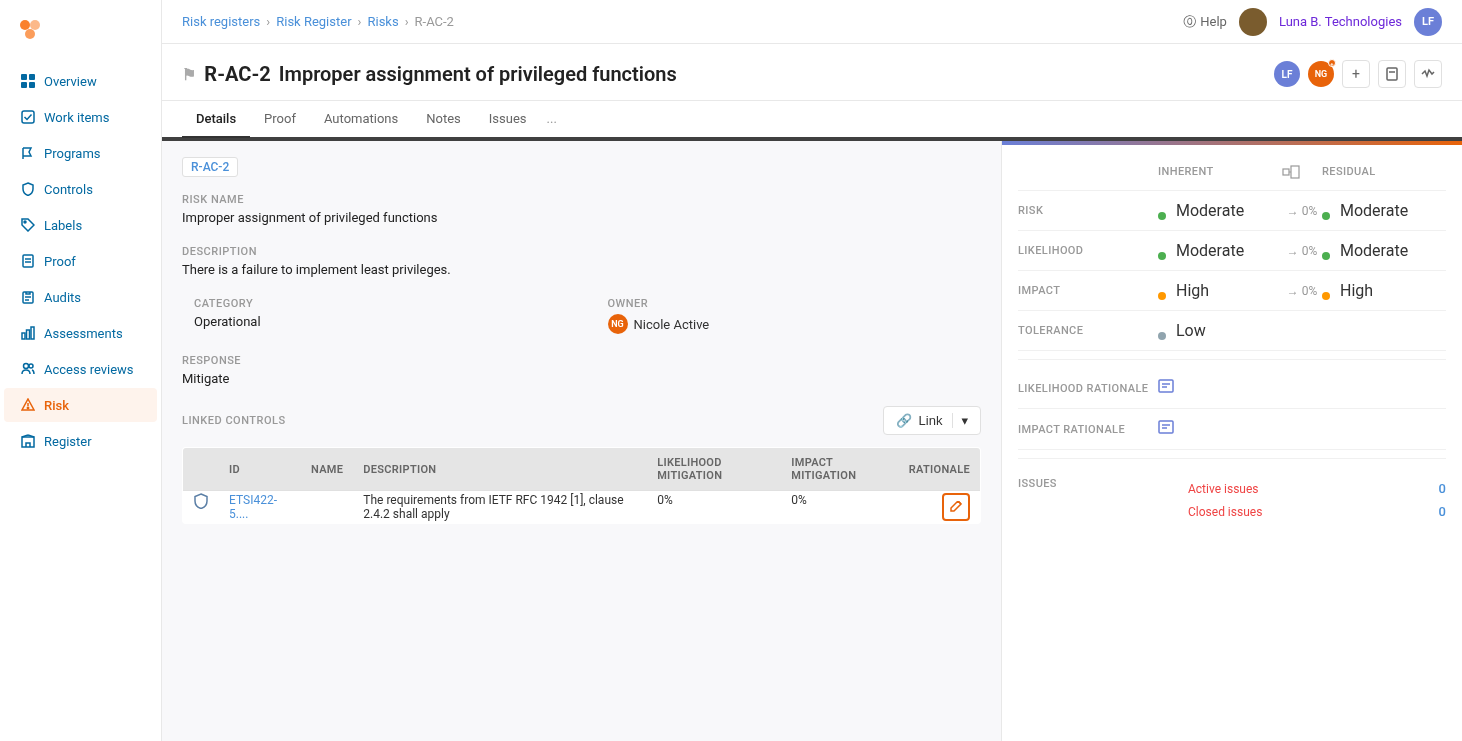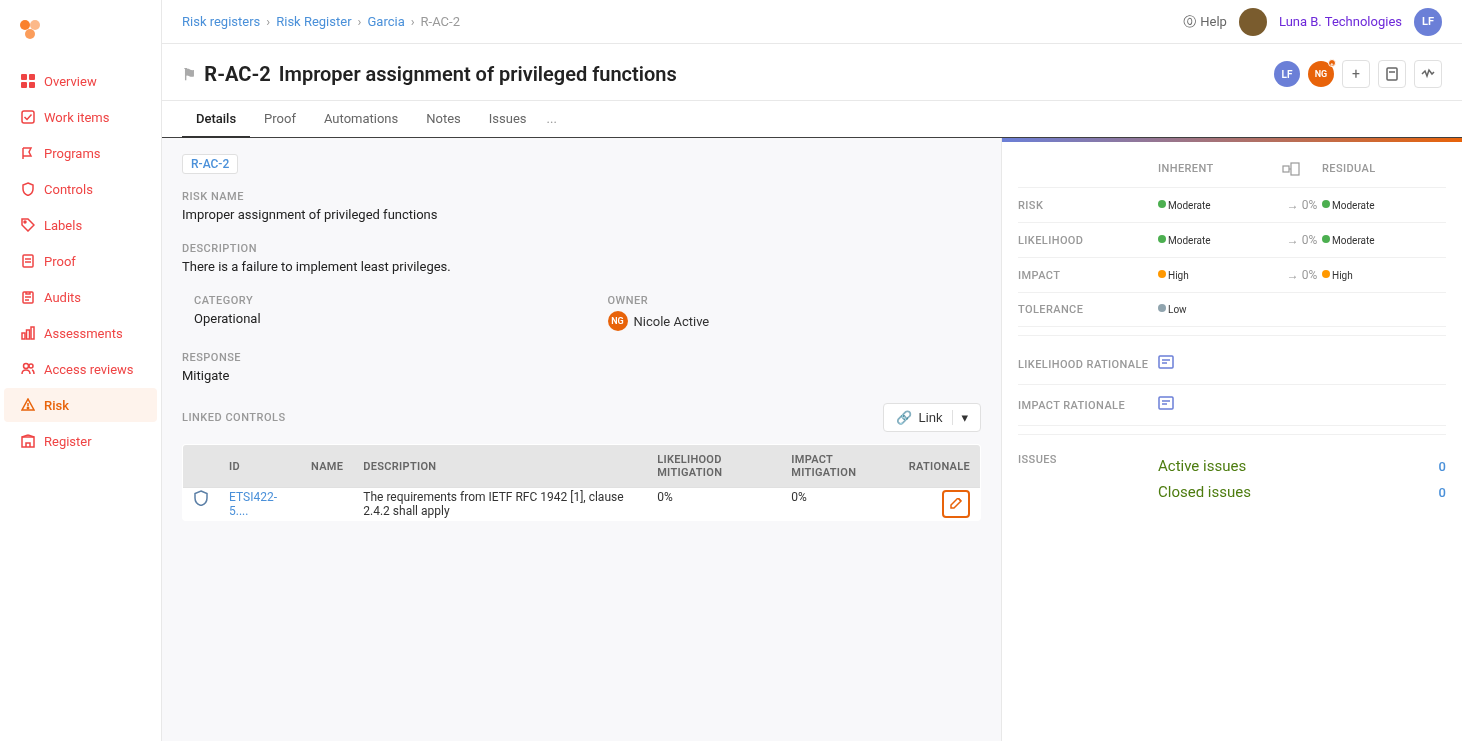--- a/index.html
+++ b/index.html
@@ -2,21 +2,21 @@
 <html><head>
   <meta charset="utf-8">
   <style>
     * { box-sizing: border-box; margin: 0; padding: 0; }
     body { font-family: -apple-system, BlinkMacSystemFont, 'Segoe UI', Roboto, sans-serif; font-size: 13px; color: #333; background: #fff; display: flex; height: 741px; overflow: hidden; }
 
     
     .sidebar { width: 162px; background: #fff; border-right: 1px solid #e8e8e8; display: flex; flex-direction: column; padding-top: 8px; flex-shrink: 0; }
     .sidebar-logo { padding: 8px 16px 16px; }
     .sidebar-logo svg { width: 28px; height: 28px; }
-    .sidebar-item { display: flex; align-items: center; gap: 8px; padding: 9px 16px; cursor: pointer; border-radius: 4px; margin: 1px 4px; color: #ef4444; font-size: 13px; }
+    .sidebar-item { display: flex; align-items: center; gap: 8px; padding: 9px 16px; cursor: pointer; border-radius: 4px; margin: 1px 4px; color: #0369a1; font-size: 13px; }
     .sidebar-item.active { background: #fef3ec; color: #e8630a; font-weight: 500; }
     .sidebar-item .icon { width: 16px; height: 16px; display: flex; align-items: center; justify-content: center; flex-shrink: 0; }
 
     
     .main { flex: 1; display: flex; flex-direction: column; overflow: hidden; }
 
     
     .topnav { height: 44px; border-bottom: 1px solid #e8e8e8; display: flex; align-items: center; justify-content: space-between; padding: 0 20px; flex-shrink: 0; }
     .breadcrumb { display: flex; align-items: center; gap: 6px; font-size: 13px; color: #666; }
     .breadcrumb a { color: #4a90d9; text-decoration: none; }
@@ -29,21 +29,21 @@
     .avatar-img { width: 28px; height: 28px; border-radius: 50%; background: #8b6914; display: flex; align-items: center; justify-content: center; font-size: 10px; color: #fff; }
 
     
     .page-header { padding: 16px 20px 0; display: flex; align-items: center; justify-content: space-between; border-bottom: 1px solid #e8e8e8; flex-shrink: 0; }
     .page-title { display: flex; align-items: center; gap: 8px; font-size: 20px; font-weight: 600; color: #222; padding-bottom: 12px; }
     .page-actions { display: flex; align-items: center; gap: 8px; padding-bottom: 12px; }
     .avatar-small { width: 26px; height: 26px; border-radius: 50%; display: flex; align-items: center; justify-content: center; font-size: 10px; font-weight: 600; color: #fff; }
     .action-btn { width: 28px; height: 28px; border: 1px solid #e0e0e0; border-radius: 4px; background: #fff; display: flex; align-items: center; justify-content: center; cursor: pointer; color: #666; font-size: 14px; }
 
     
-    .tabs { display: flex; align-items: center; gap: 0; border-bottom: 1px solid #404040; padding: 0 20px; flex-shrink: 0; }
+    .tabs { display: flex; align-items: center; gap: 0; border-bottom: 4px solid #404040; padding: 0 20px; flex-shrink: 0; }
     .tab { padding: 10px 14px; cursor: pointer; font-size: 13px; color: #666; border-bottom: 2px solid transparent; margin-bottom: -1px; }
     .tab.active { color: #222; border-bottom-color: #333; font-weight: 500; }
     .tab-more { color: #999; padding: 10px 6px; cursor: pointer; }
 
     
     .body-content { display: flex; flex: 1; overflow: hidden; }
     .left-panel { flex: 1; padding: 16px 20px; overflow-y: auto; background: #f8f8fa; border-right: 1px solid #e8e8e8; }
     .right-panel { width: 460px; background: #fff; overflow-y: auto; flex-shrink: 0; }
 
     
@@ -76,32 +76,32 @@
     .edit-box { width: 28px; height: 28px; border: 2px solid #e8630a; border-radius: 4px; display: flex; align-items: center; justify-content: center; cursor: pointer; color: #e8630a; }
 
     
     .risk-panel-inner { padding: 0; }
     .risk-panel-top { height: 4px; background: linear-gradient(to right, #6b7fd7, #e8630a); }
     .risk-table-wrap { padding: 12px 16px; }
     .risk-headers { display: grid; grid-template-columns: 140px 1fr 40px 1fr; font-size: 11px; color: #999; font-weight: 500; text-transform: uppercase; letter-spacing: 0.4px; padding: 8px 0; border-bottom: 1px solid #f0f0f0; }
     .risk-row { display: grid; grid-template-columns: 140px 1fr 40px 1fr; align-items: center; padding: 10px 0; border-bottom: 1px solid #f0f0f0; }
     .risk-row:last-child { border-bottom: none; }
     .risk-row-label { font-size: 11px; color: #999; font-weight: 500; text-transform: uppercase; letter-spacing: 0.4px; }
-    .risk-val { display: flex; align-items: flex-start; gap: 2px; font-size: 10px; }
+    .risk-val { display: flex; align-items: flex-end; gap: 10px; font-size: 16px; }
     .dot { width: 8px; height: 8px; border-radius: 50%; display: inline-block; }
     .dot-green { background: #4caf50; }
     .dot-orange { background: #ff9800; }
     .dot-blue { background: #90a4ae; }
     .arrow-pct { font-size: 12px; color: #999; text-align: center; }
     .risk-divider { height: 1px; background: #f0f0f0; margin: 8px 0; }
     .rationale-row { display: grid; grid-template-columns: 140px 1fr; align-items: center; padding: 10px 0; border-bottom: 1px solid #f0f0f0; }
     .rationale-row:last-child { border-bottom: none; }
     .edit-icon { color: #6b7fd7; cursor: pointer; font-size: 16px; }
     .issues-row { display: flex; align-items: center; justify-content: space-between; padding: 4px 0; }
-    .issues-link { color: #4d7c0f; font-size: 15px; text-decoration: none; }
+    .issues-link { color: #ef4444; font-size: 12px; text-decoration: none; margin-left: 30px; }
     .issues-count { color: #4a90d9; font-size: 13px; font-weight: 500; }
   </style>
 </head>
 <body>
 
 <div class="sidebar">
   <div class="sidebar-logo">
     <svg viewBox="0 0 28 28" fill="none">
       <circle cx="9" cy="9" r="5" fill="#f97316" opacity="0.9"></circle>
       <circle cx="19" cy="9" r="5" fill="#f97316" opacity="0.5"></circle>
@@ -231,21 +231,21 @@
 </div>
 
 <div class="main">
 
   <div class="topnav">
     <div class="breadcrumb">
       <a>Risk registers</a>
       <span>›</span>
       <a>Risk Register</a>
       <span>›</span>
-      <a>Garcia</a>
+      <a>Risks</a>
       <span>›</span>
       <span>R-AC-2</span>
     </div>
     <div class="topnav-right">
       <div class="help-btn">
         <span>⓪</span>
         <span>Help</span>
       </div>
       <div class="avatar-img" style="background:#7a5c2e;"></div>
       <div class="user-info">

